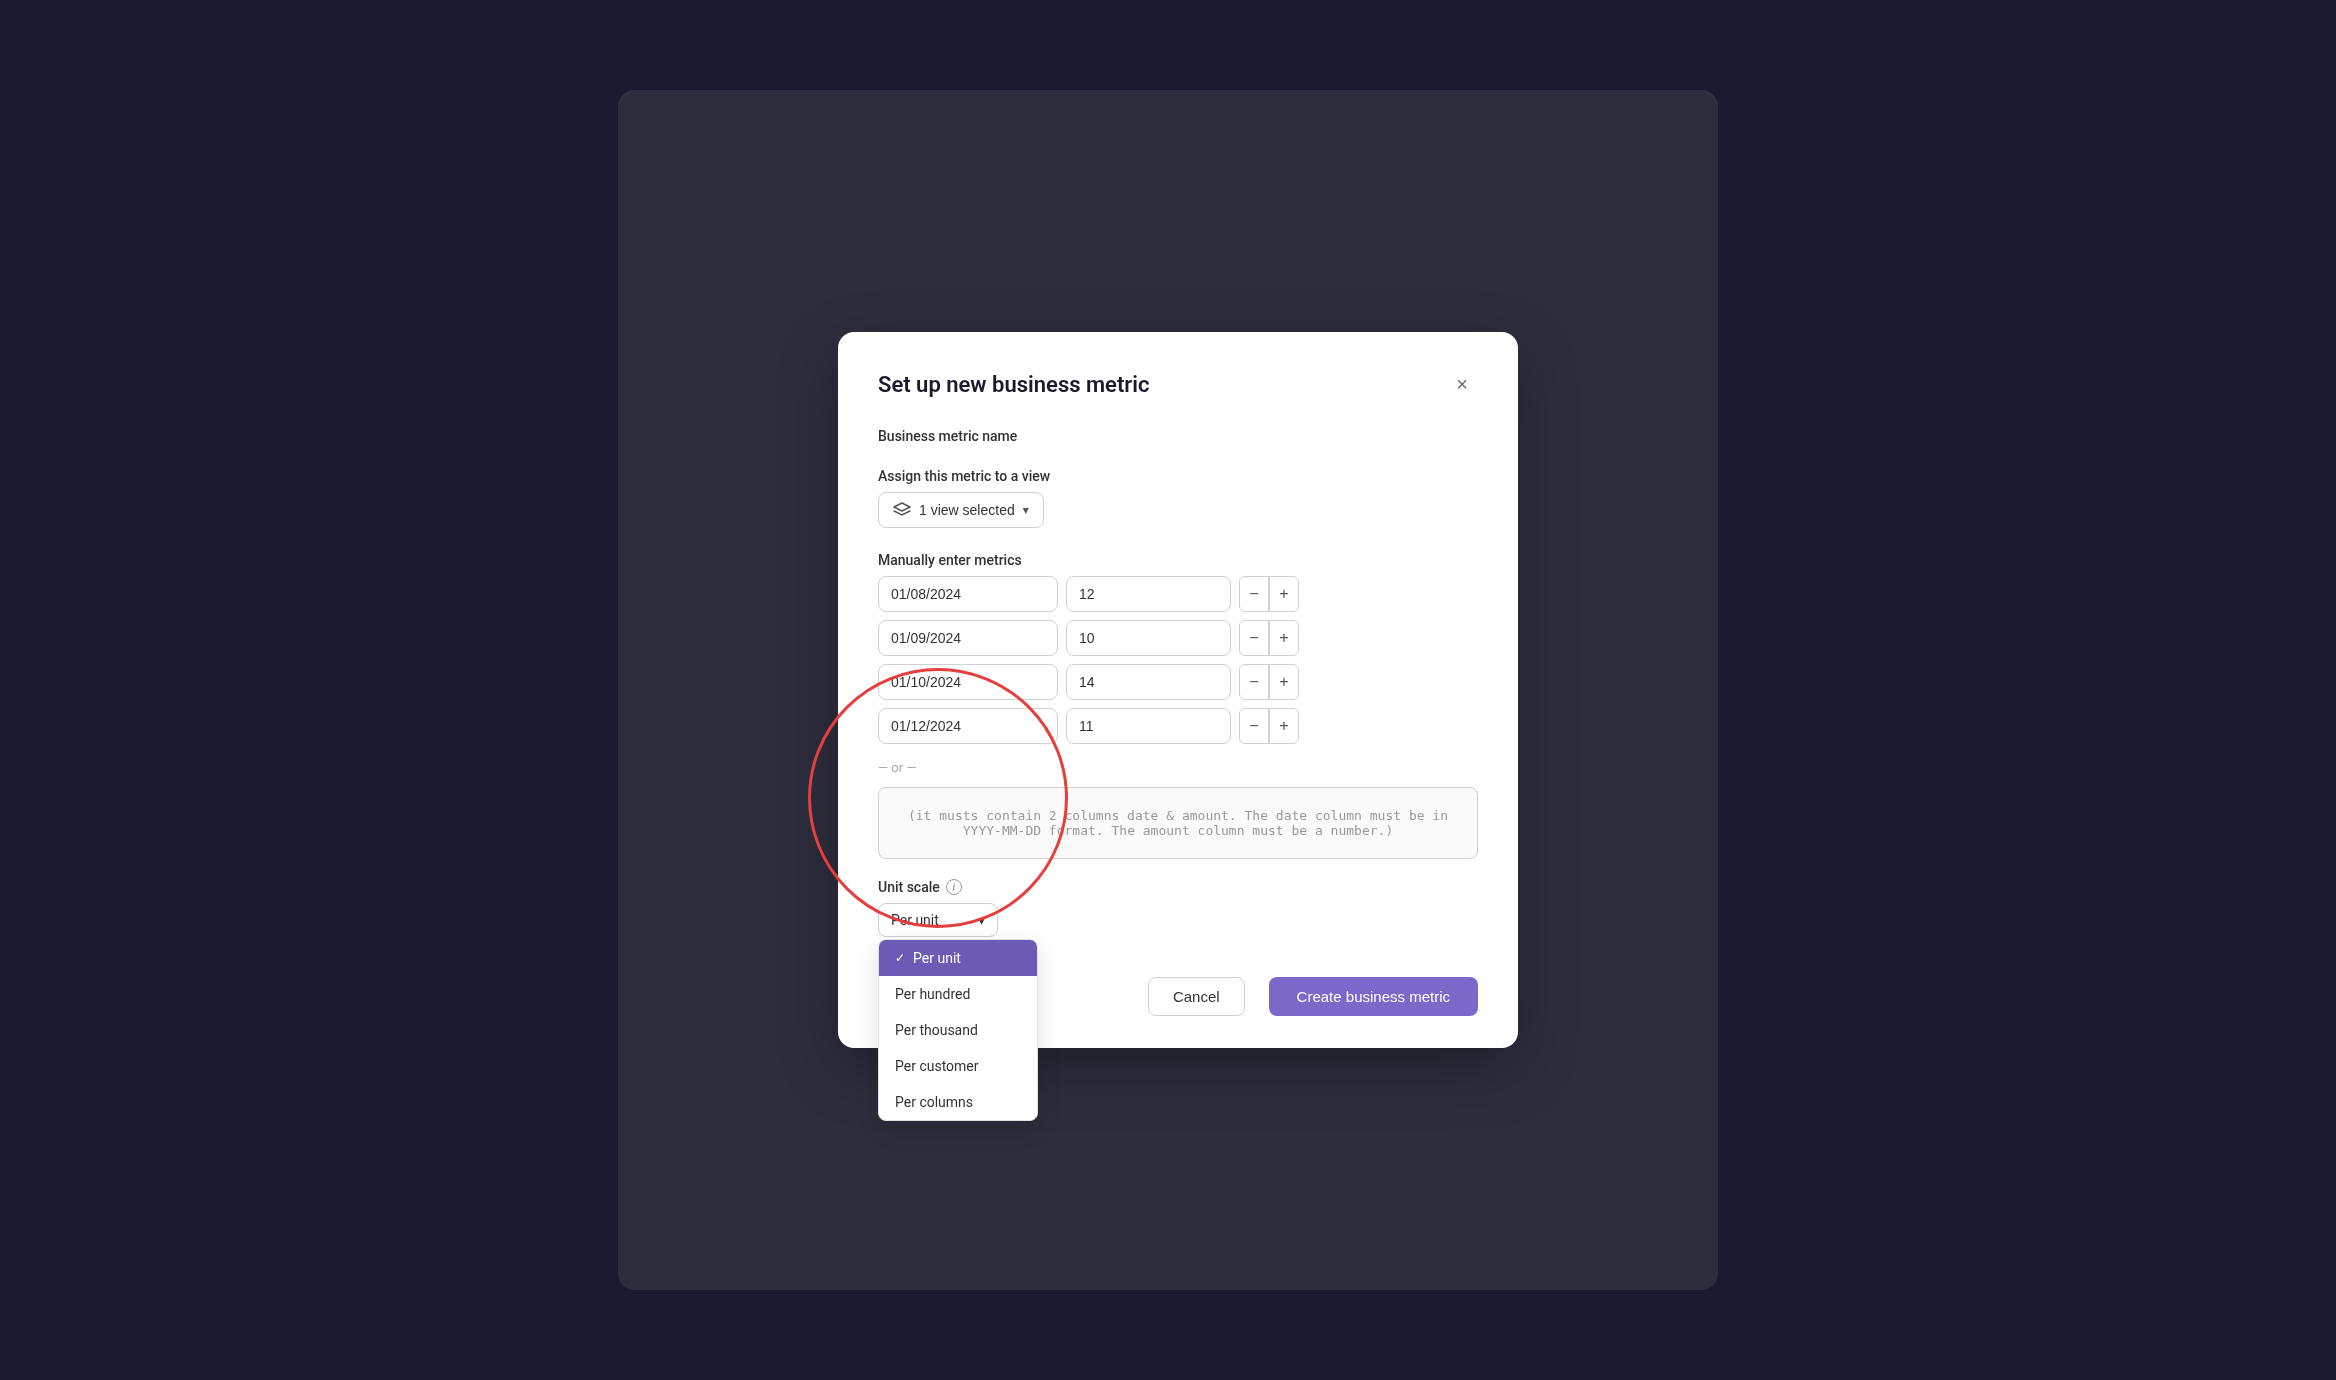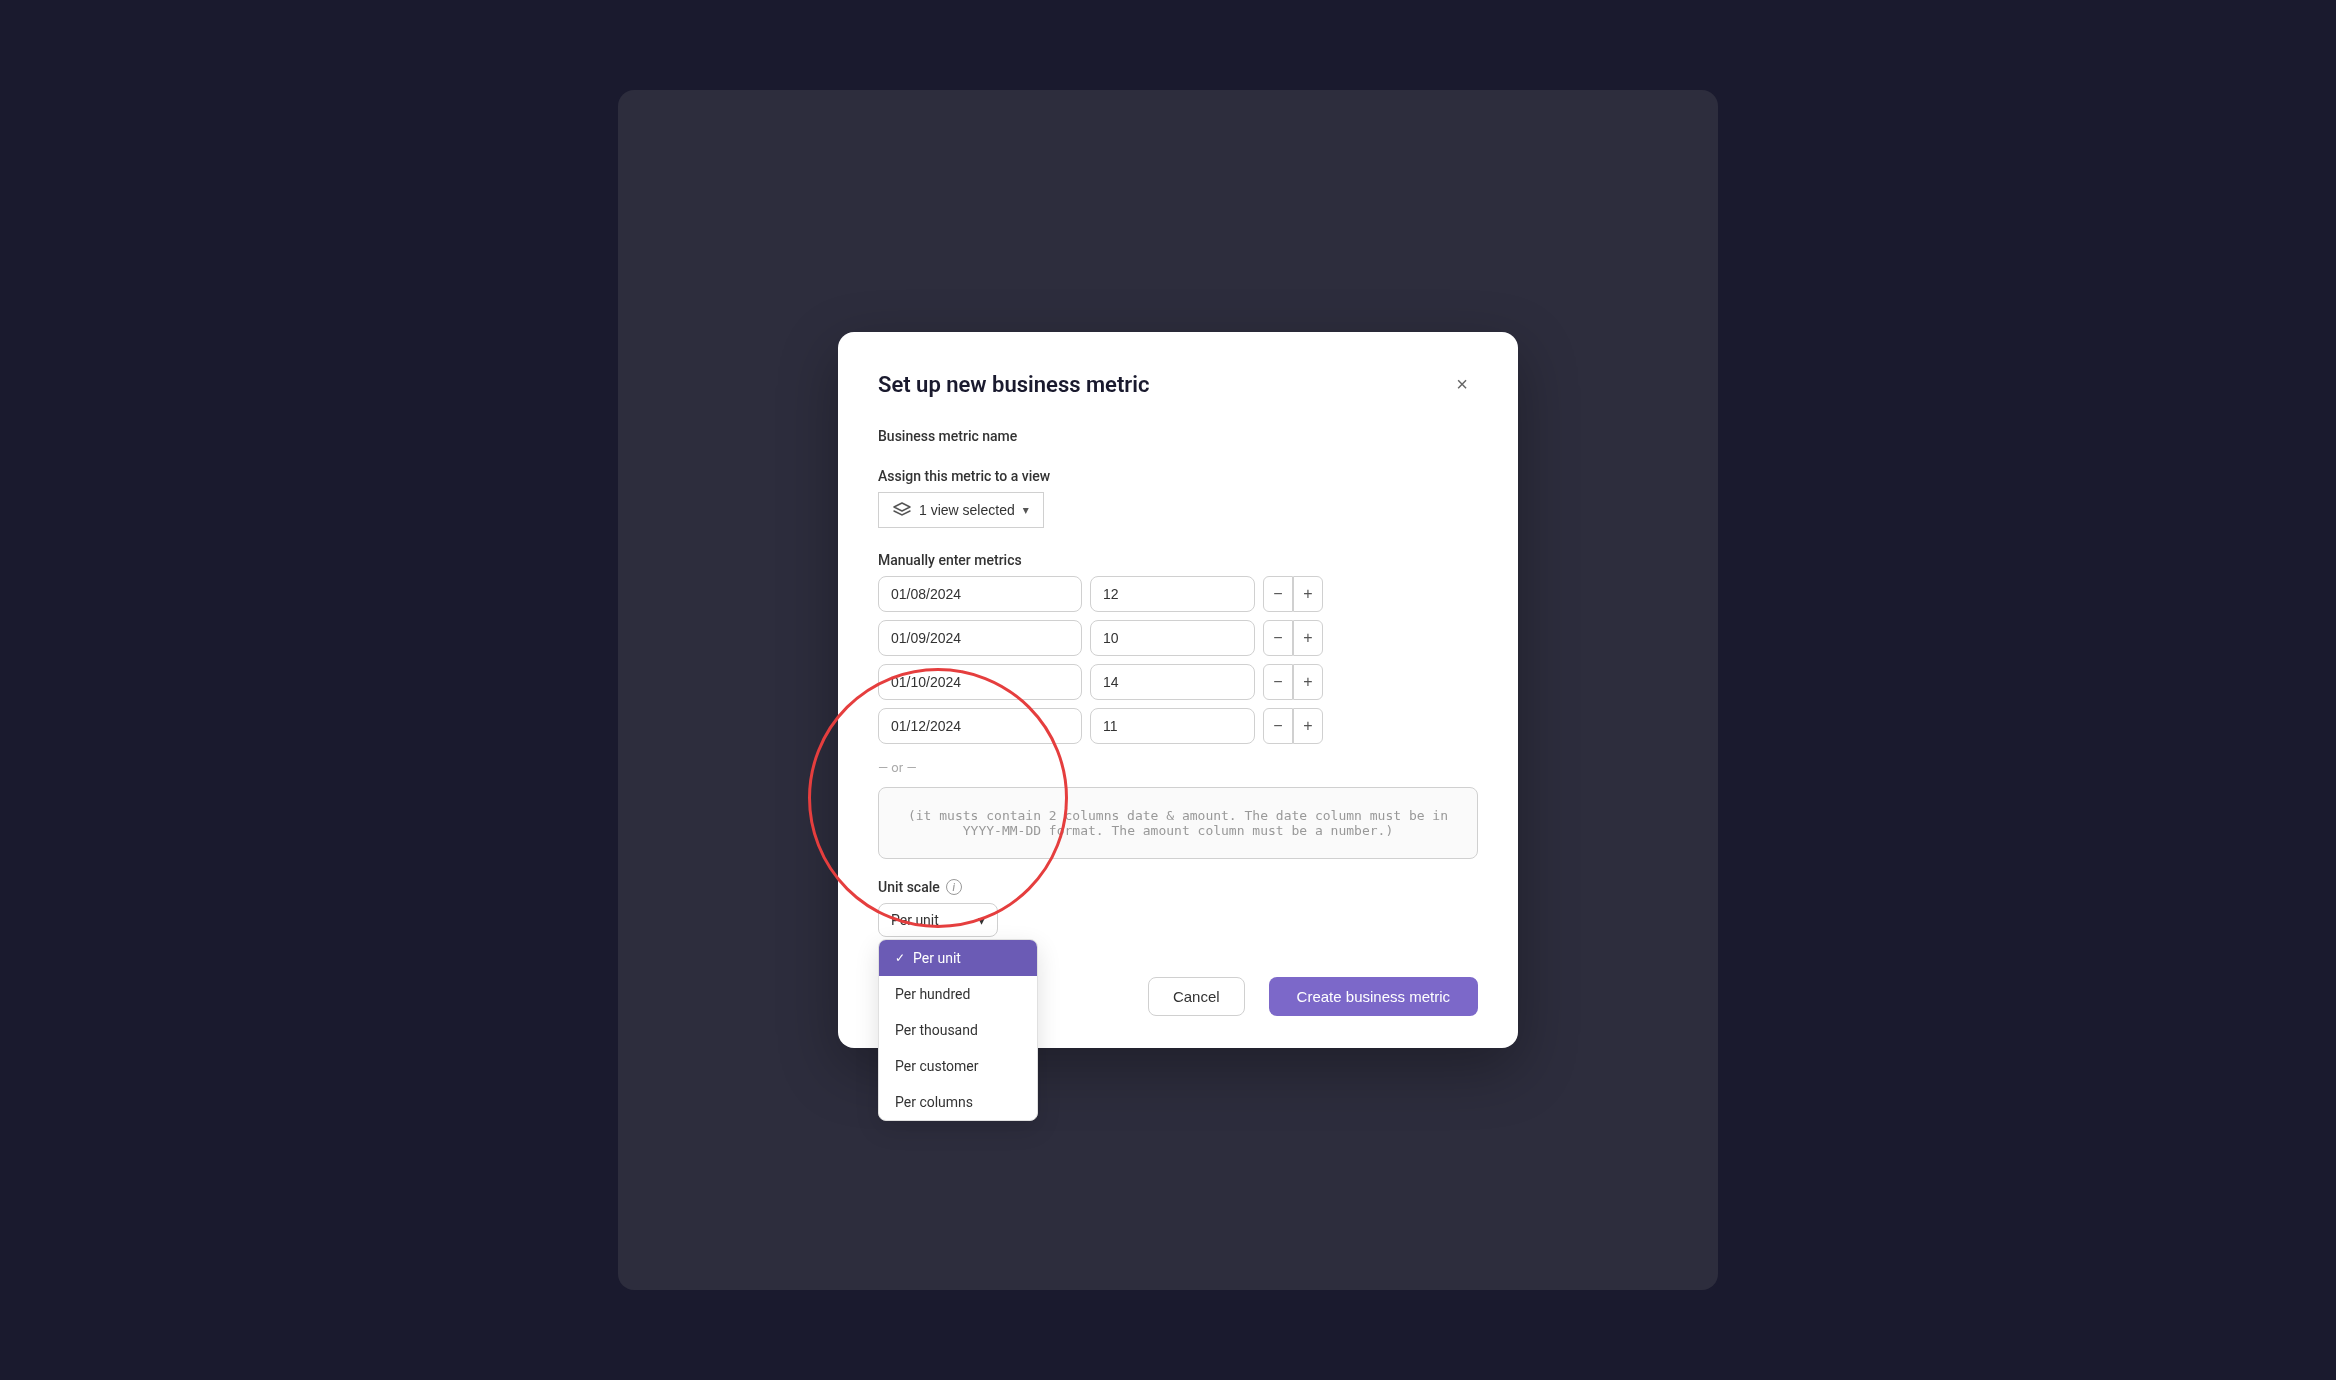--- a/index.html
+++ b/index.html
@@ -69,21 +69,21 @@
       font-size: 15px;
       color: #333;
       outline: none;
     }
     .field-group { margin-bottom: 24px; }
     .view-selector-btn {
       display: inline-flex;
       align-items: center;
       gap: 8px;
       border: 1.5px solid #d0d0d0;
-      border-radius: 0;
+      border-radius: 8px;
       padding: 8px 14px;
       background: white;
       cursor: pointer;
       font-size: 14px;
       color: #333;
     }
     .view-selector-btn .layers-icon {
       width: 18px;
       height: 18px;
       display: flex;
@@ -97,21 +97,21 @@
       color: #555;
     }
     .metric-rows-section { margin-bottom: 16px; }
     .metric-row {
       display: flex;
       align-items: center;
       gap: 8px;
       margin-bottom: 8px;
     }
     .date-input {
-      width: 204px;
+      width: 180px;
       border: 1.5px solid #d0d0d0;
       border-radius: 8px;
       padding: 9px 12px;
       font-size: 14px;
       color: #333;
       outline: none;
       background: white;
     }
     .value-input {
       width: 165px;

